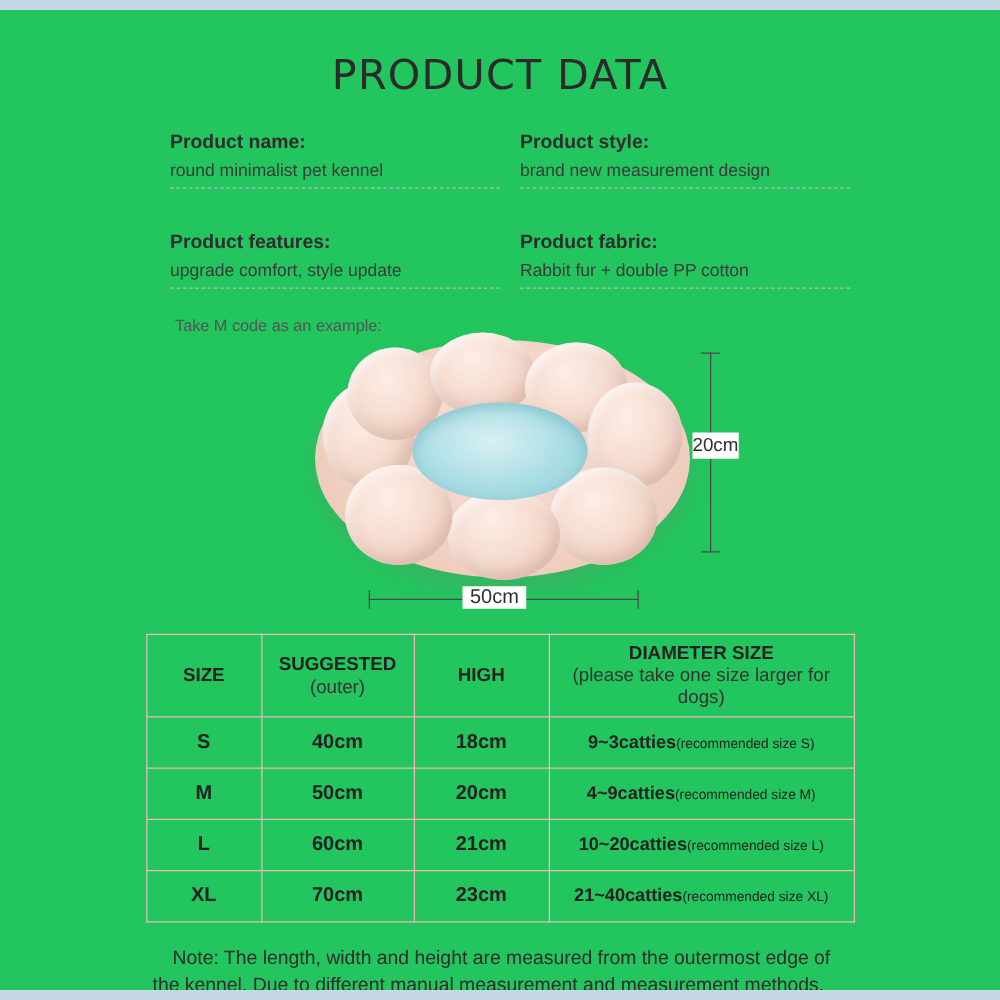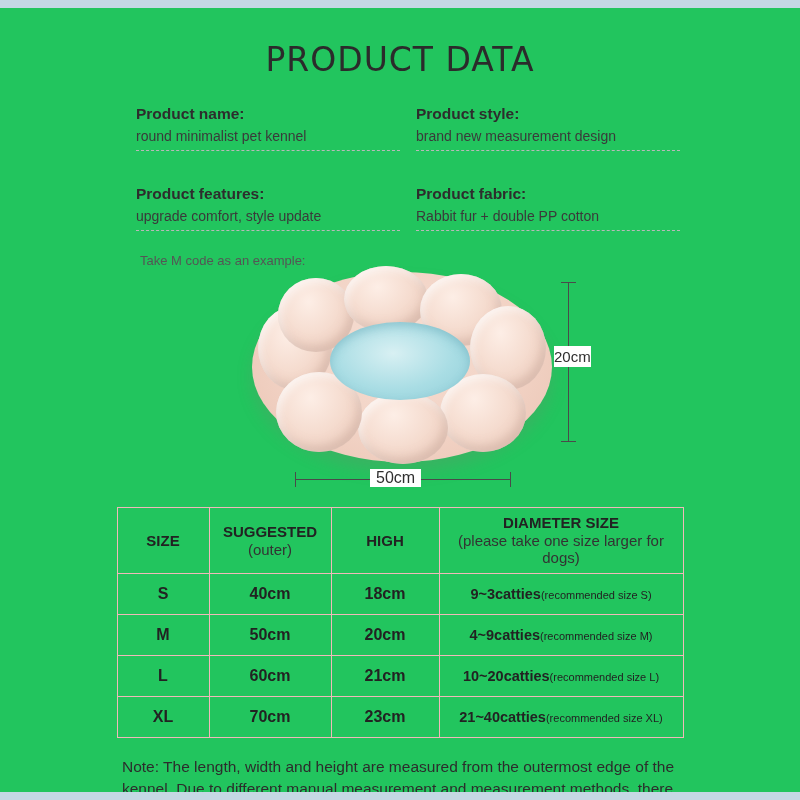--- a/index.html
+++ b/index.html
@@ -203,21 +203,21 @@
   col.c3 { width: 108px; }
   col.c4 { width: 244px; }
 
   
   .note {
     margin: 18px 120px 0 122px;
     font-size: 15.5px;
     line-height: 1.42;
     color: #2c2c2c;
   }
-  .note .lead { font-weight: normal; }
+  .note .lead { font-weight: normal; margin-left: 16px; }
   .bottom-strip {
     position: absolute;
     left: 0;
     bottom: 0;
     width: 800px;
     height: 8px;
     background: #c5d8e4;
   }
 </style>
 </head>

